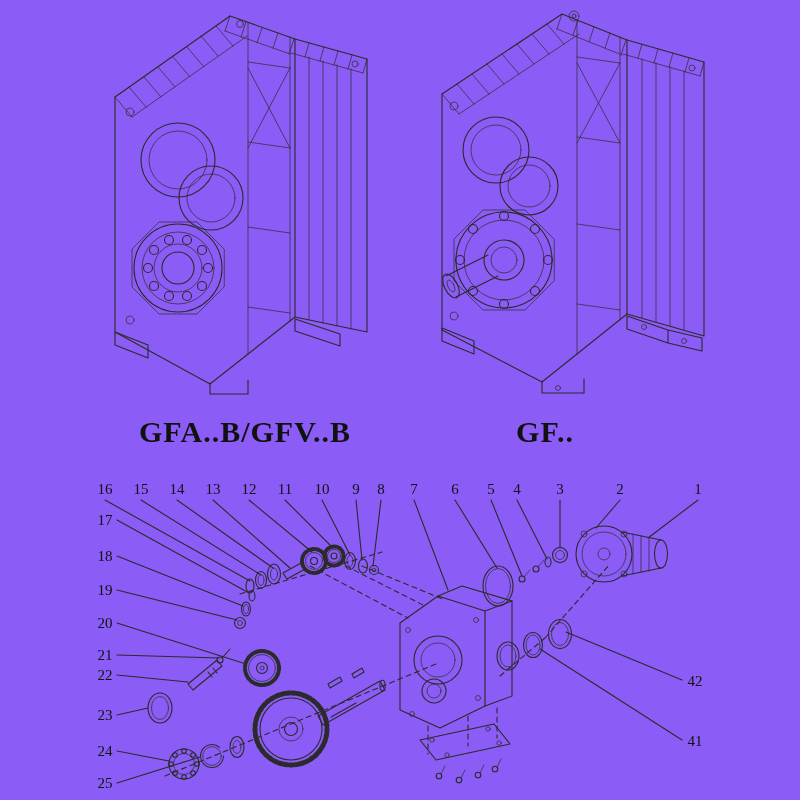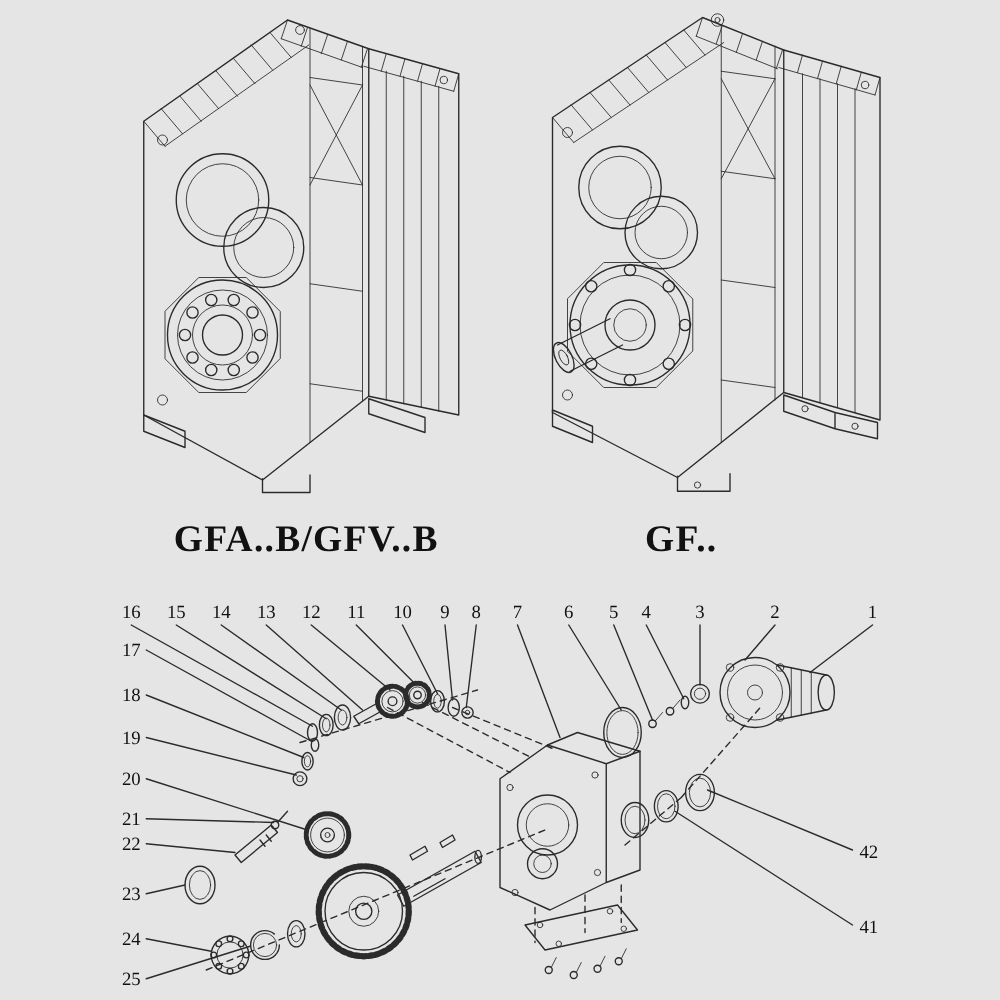--- a/index.html
+++ b/index.html
@@ -1,16 +1,16 @@
 <!DOCTYPE html>
 <html><head>
 <meta charset="utf-8">
 <style>
   html,body{margin:0;padding:0;background:#ffffff;}
-  .canvas{position:relative;width:800px;height:800px;background:#e5e5e5;overflow:hidden;
+  .canvas{position:relative;width:800px;height:800px;background:#8b5cf6;overflow:hidden;
           font-family:"Liberation Serif", serif;}
   .fig{position:absolute;margin:0;padding:0;}
   .fig-left{left:90px;top:2px;width:310px;height:400px;}
   .fig-right{left:412px;top:2px;width:320px;height:400px;}
   .caption{position:absolute;top:415px;height:40px;text-align:center;
            font-weight:bold;font-size:30px;letter-spacing:1px;color:#111111;}
   .caption-left{left:90px;width:310px;}
   .caption-right{left:390px;width:310px;text-align:center;}
   .exploded{position:absolute;left:0;top:468px;width:800px;height:332px;}
   .ln, .ln path, .ln circle, .ln ellipse, .ln line, .ln polyline{

